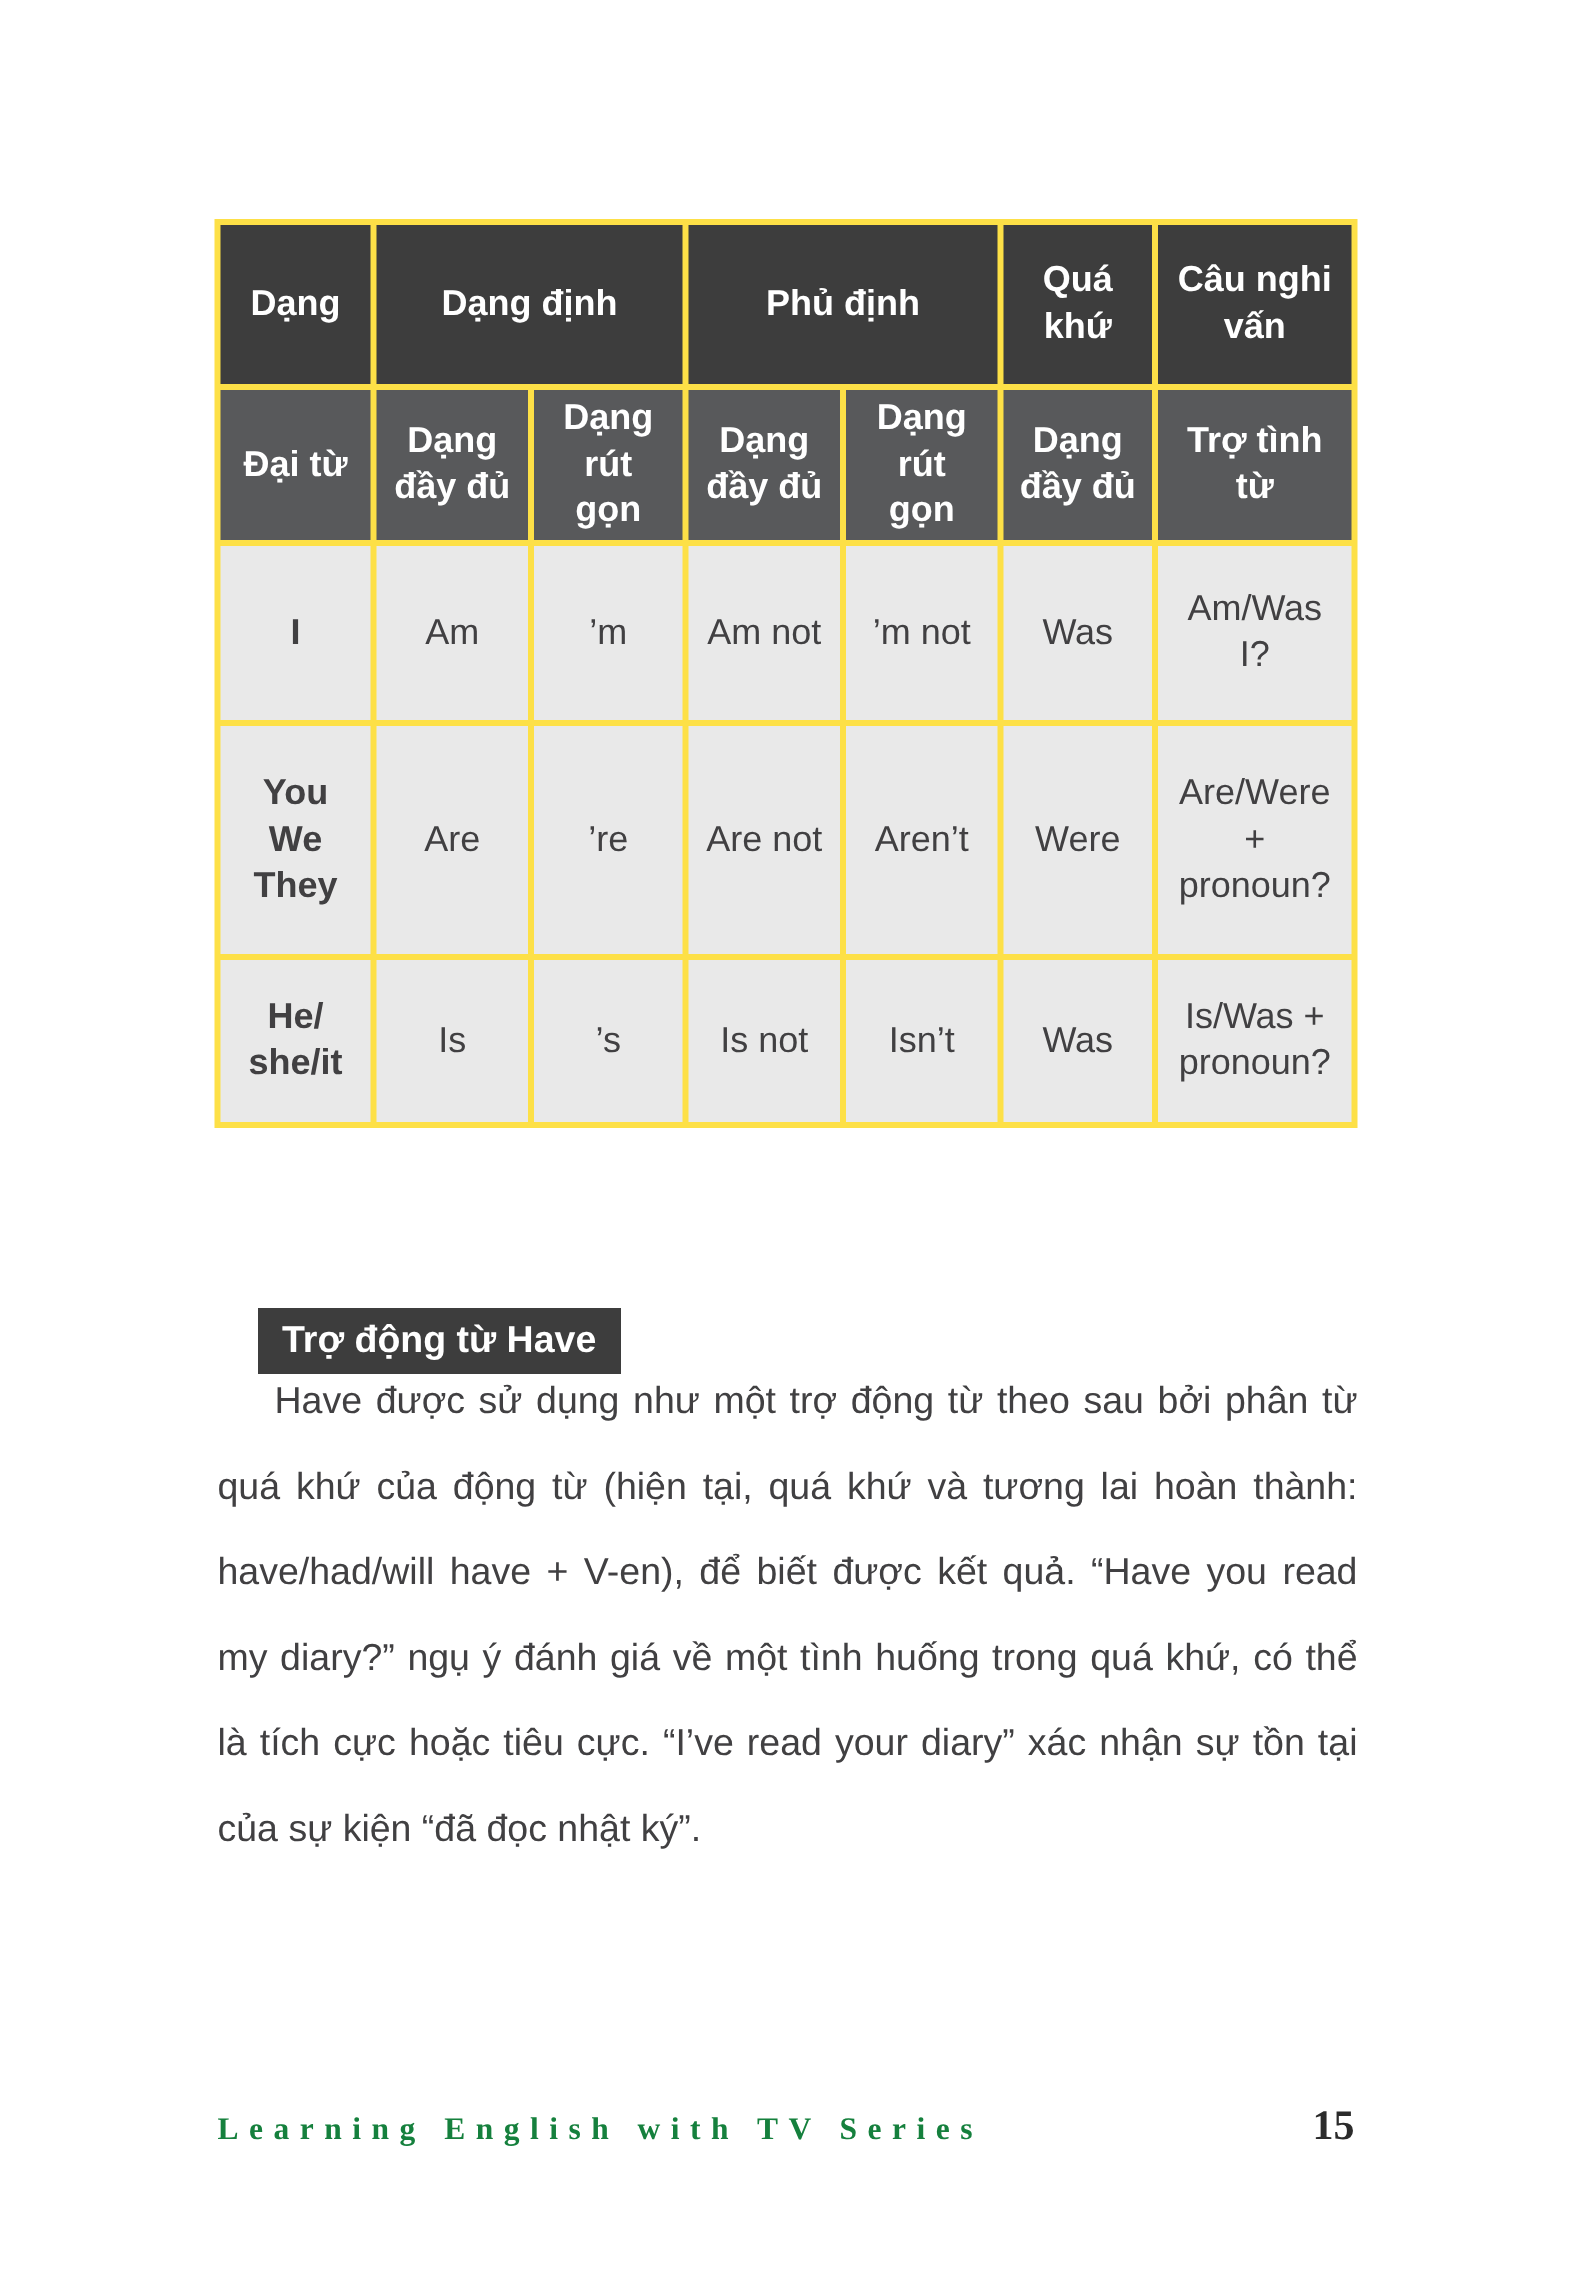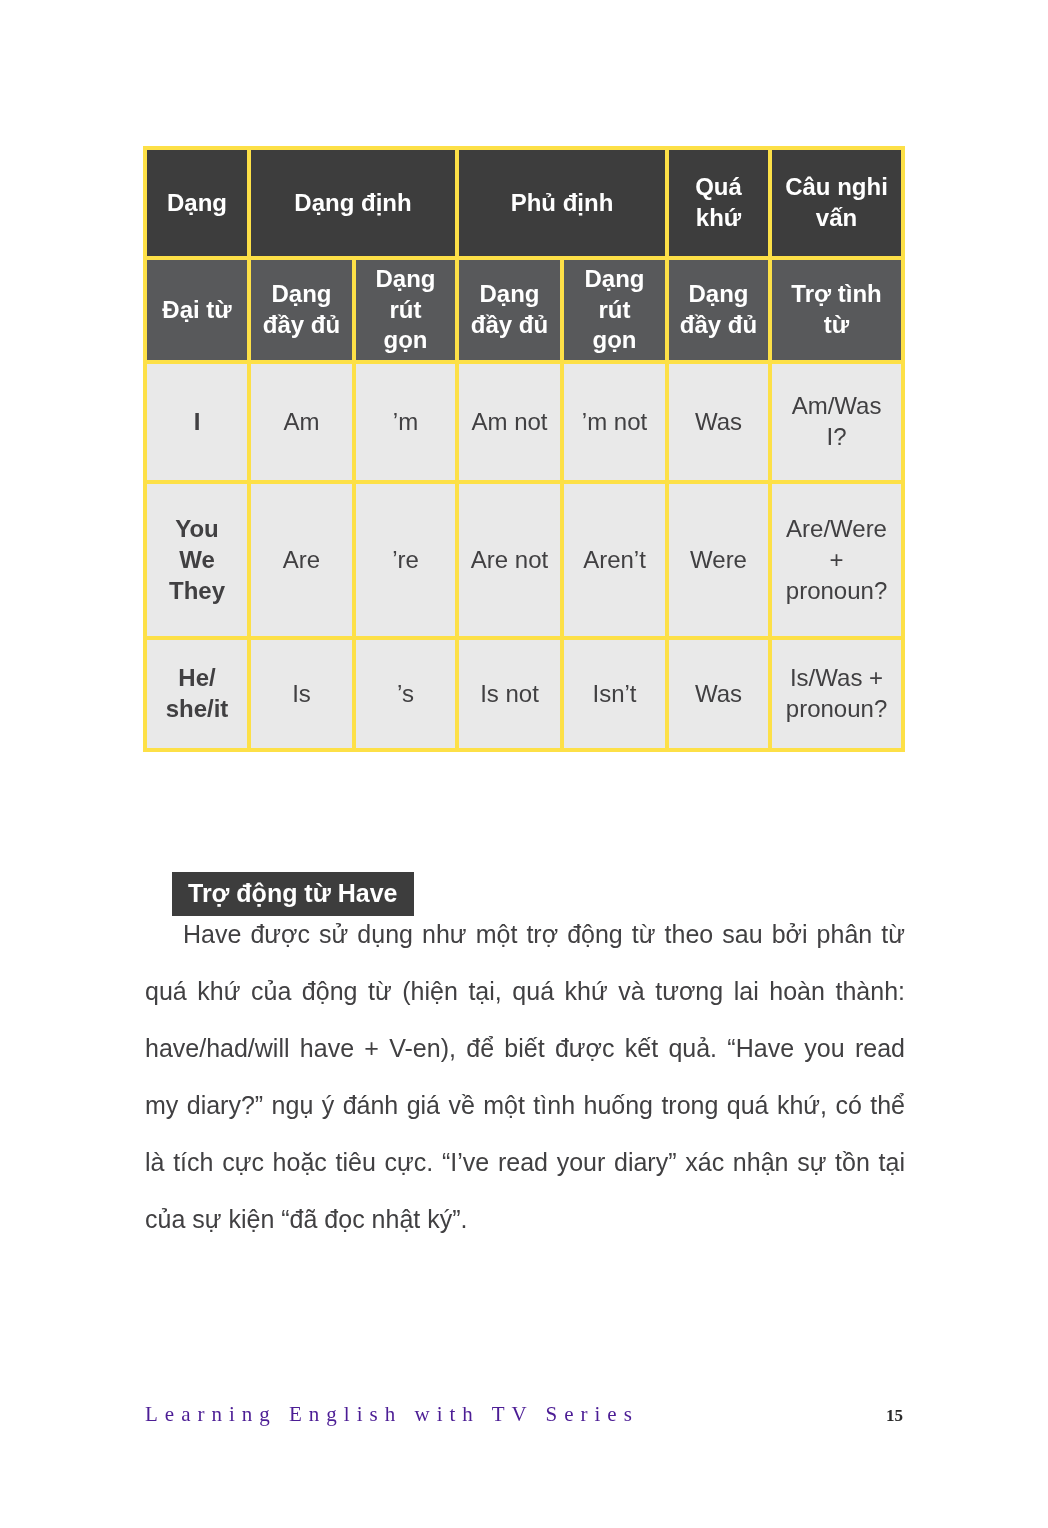--- a/index.html
+++ b/index.html
@@ -55,24 +55,24 @@
   .p1 { top: 906px; }
   .p2 { top: 1250px; }
 
   
   .footer {
     position: absolute; top: 1402px; left: 145px; width: 758px;
     display: flex; justify-content: space-between; align-items: baseline;
     font-family: "Liberation Serif", serif;
   }
   .footer-title {
-    font-size: 21px; font-weight: normal; letter-spacing: 7px; color: #4c1d95;
+    font-size: 21px; font-weight: bold; letter-spacing: 7px; color: #15803d;
   }
   .footer-page {
-    font-size: 17px; font-weight: bold; color: #2b2b2b;
+    font-size: 28px; font-weight: bold; color: #2b2b2b;
   }
 </style>
 </head>
 <body>
 
 <div class="page">
 
   <div class="table-wrap">
     <table class="grammar-table">
       <colgroup>

